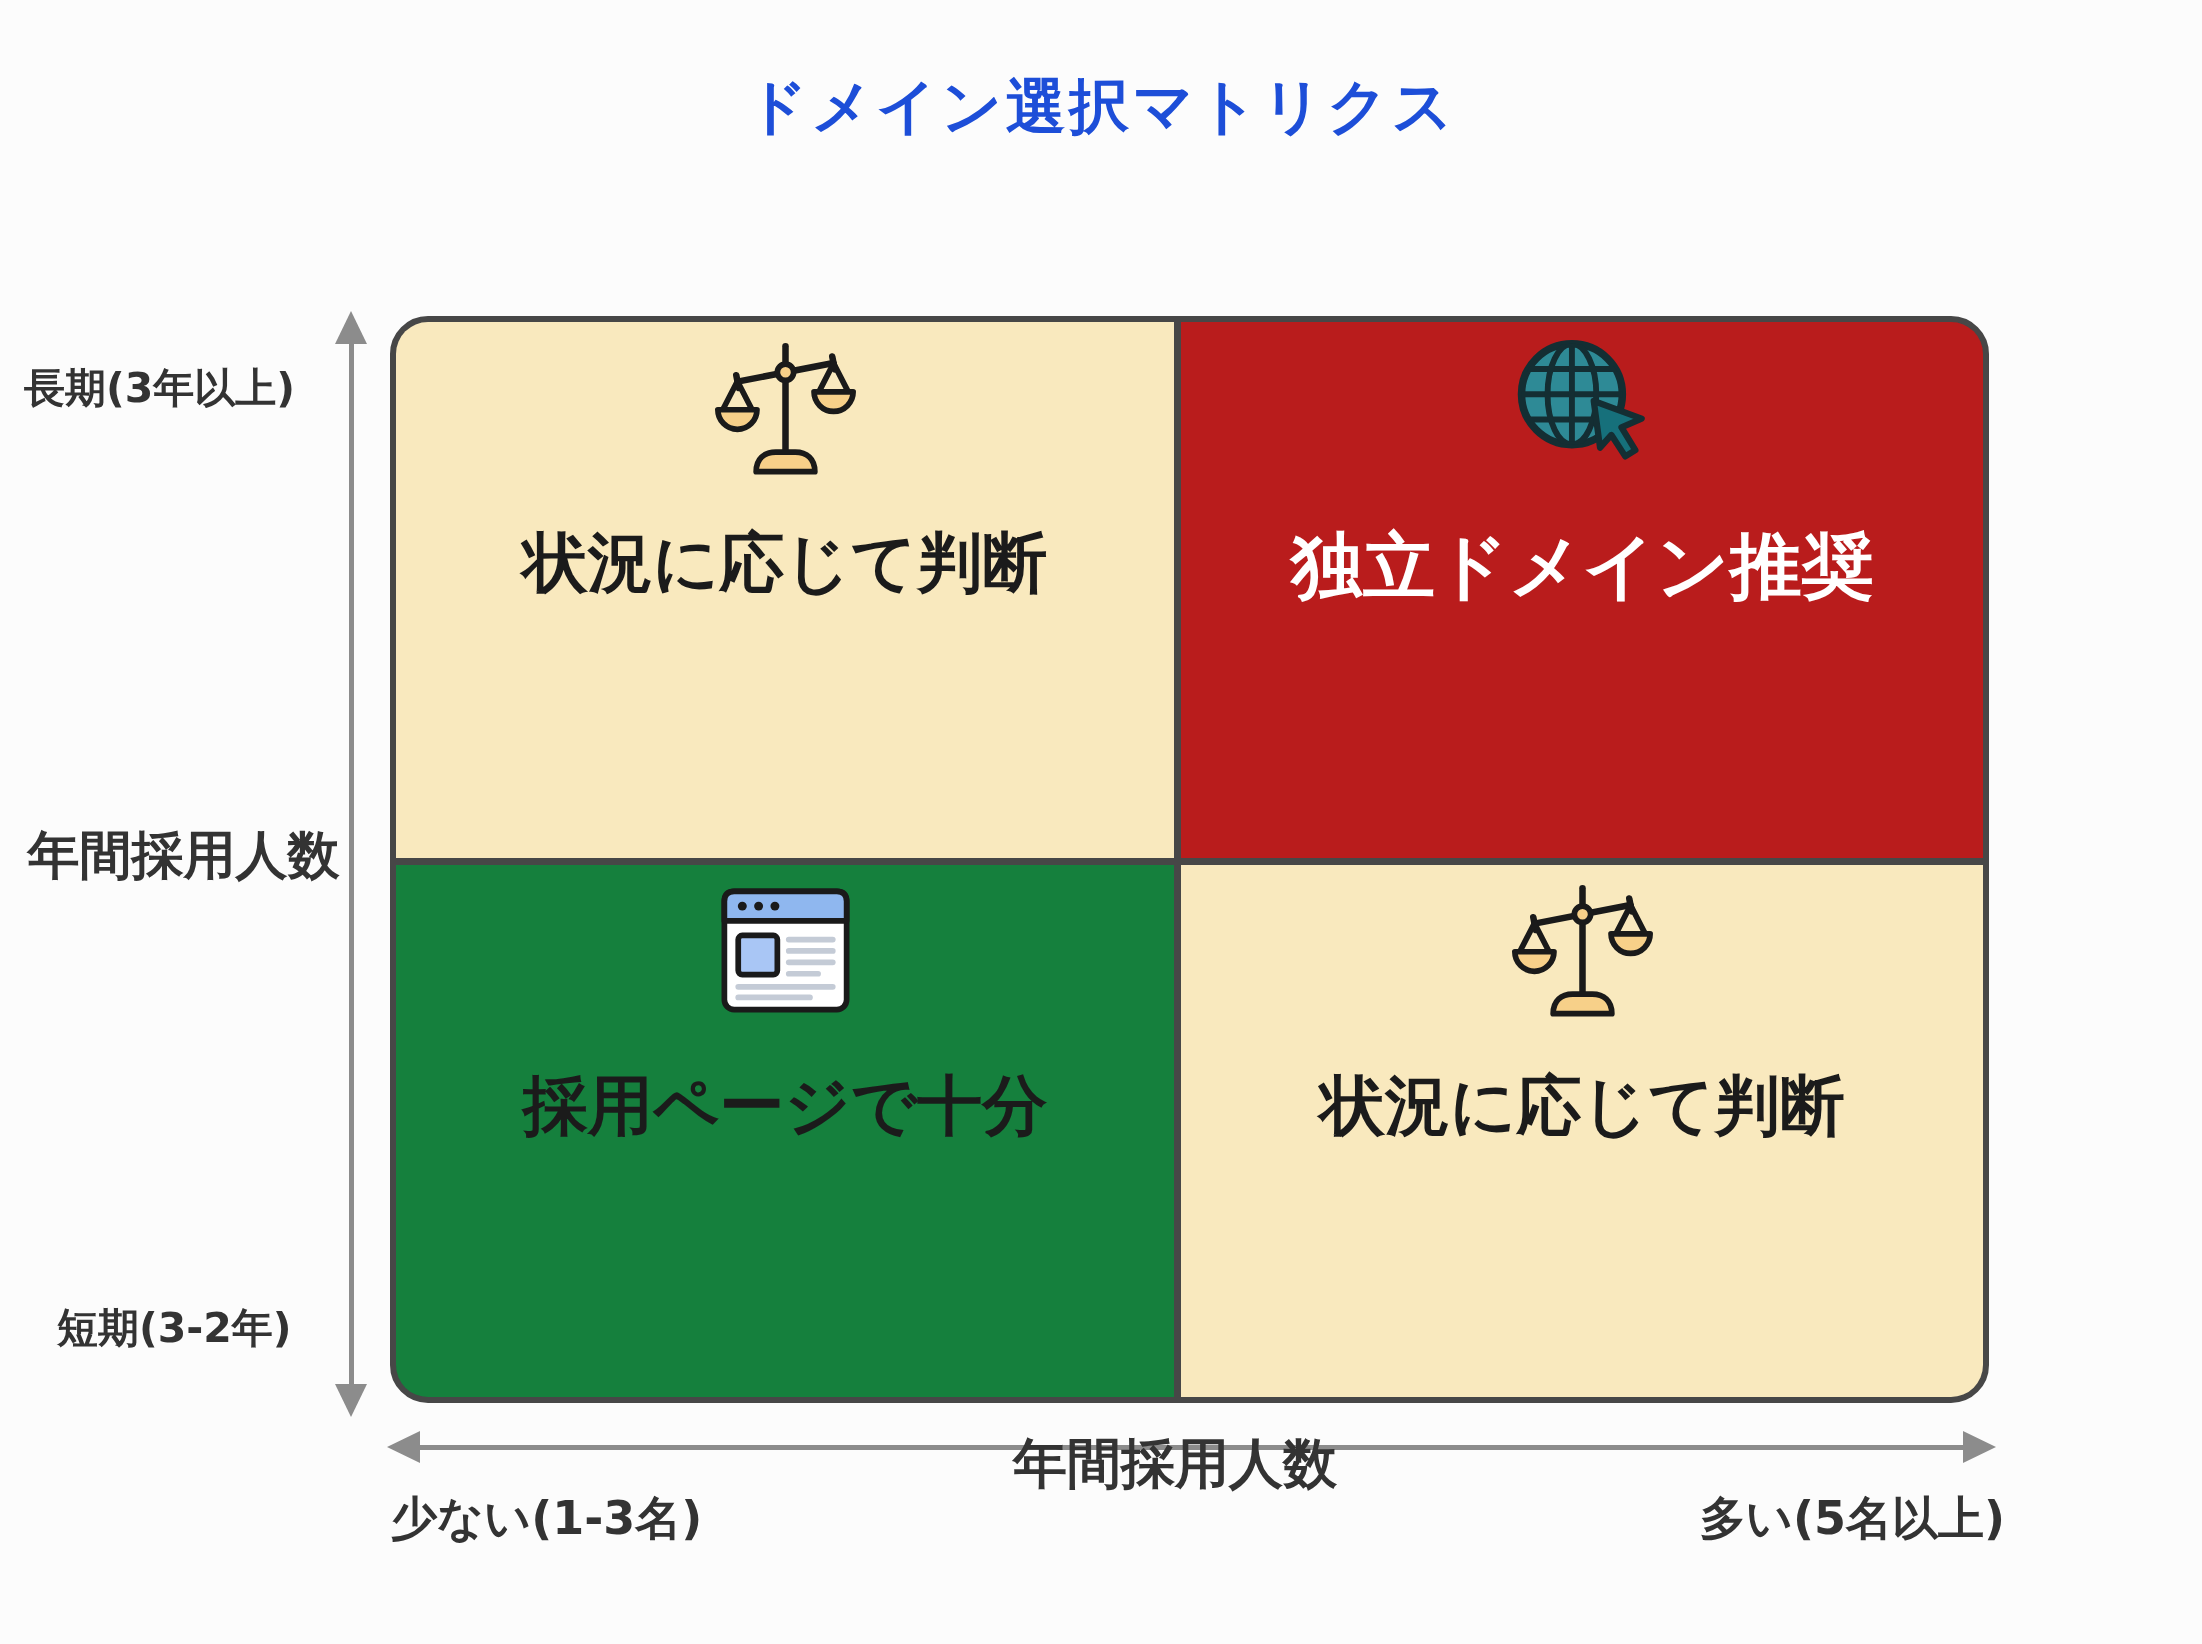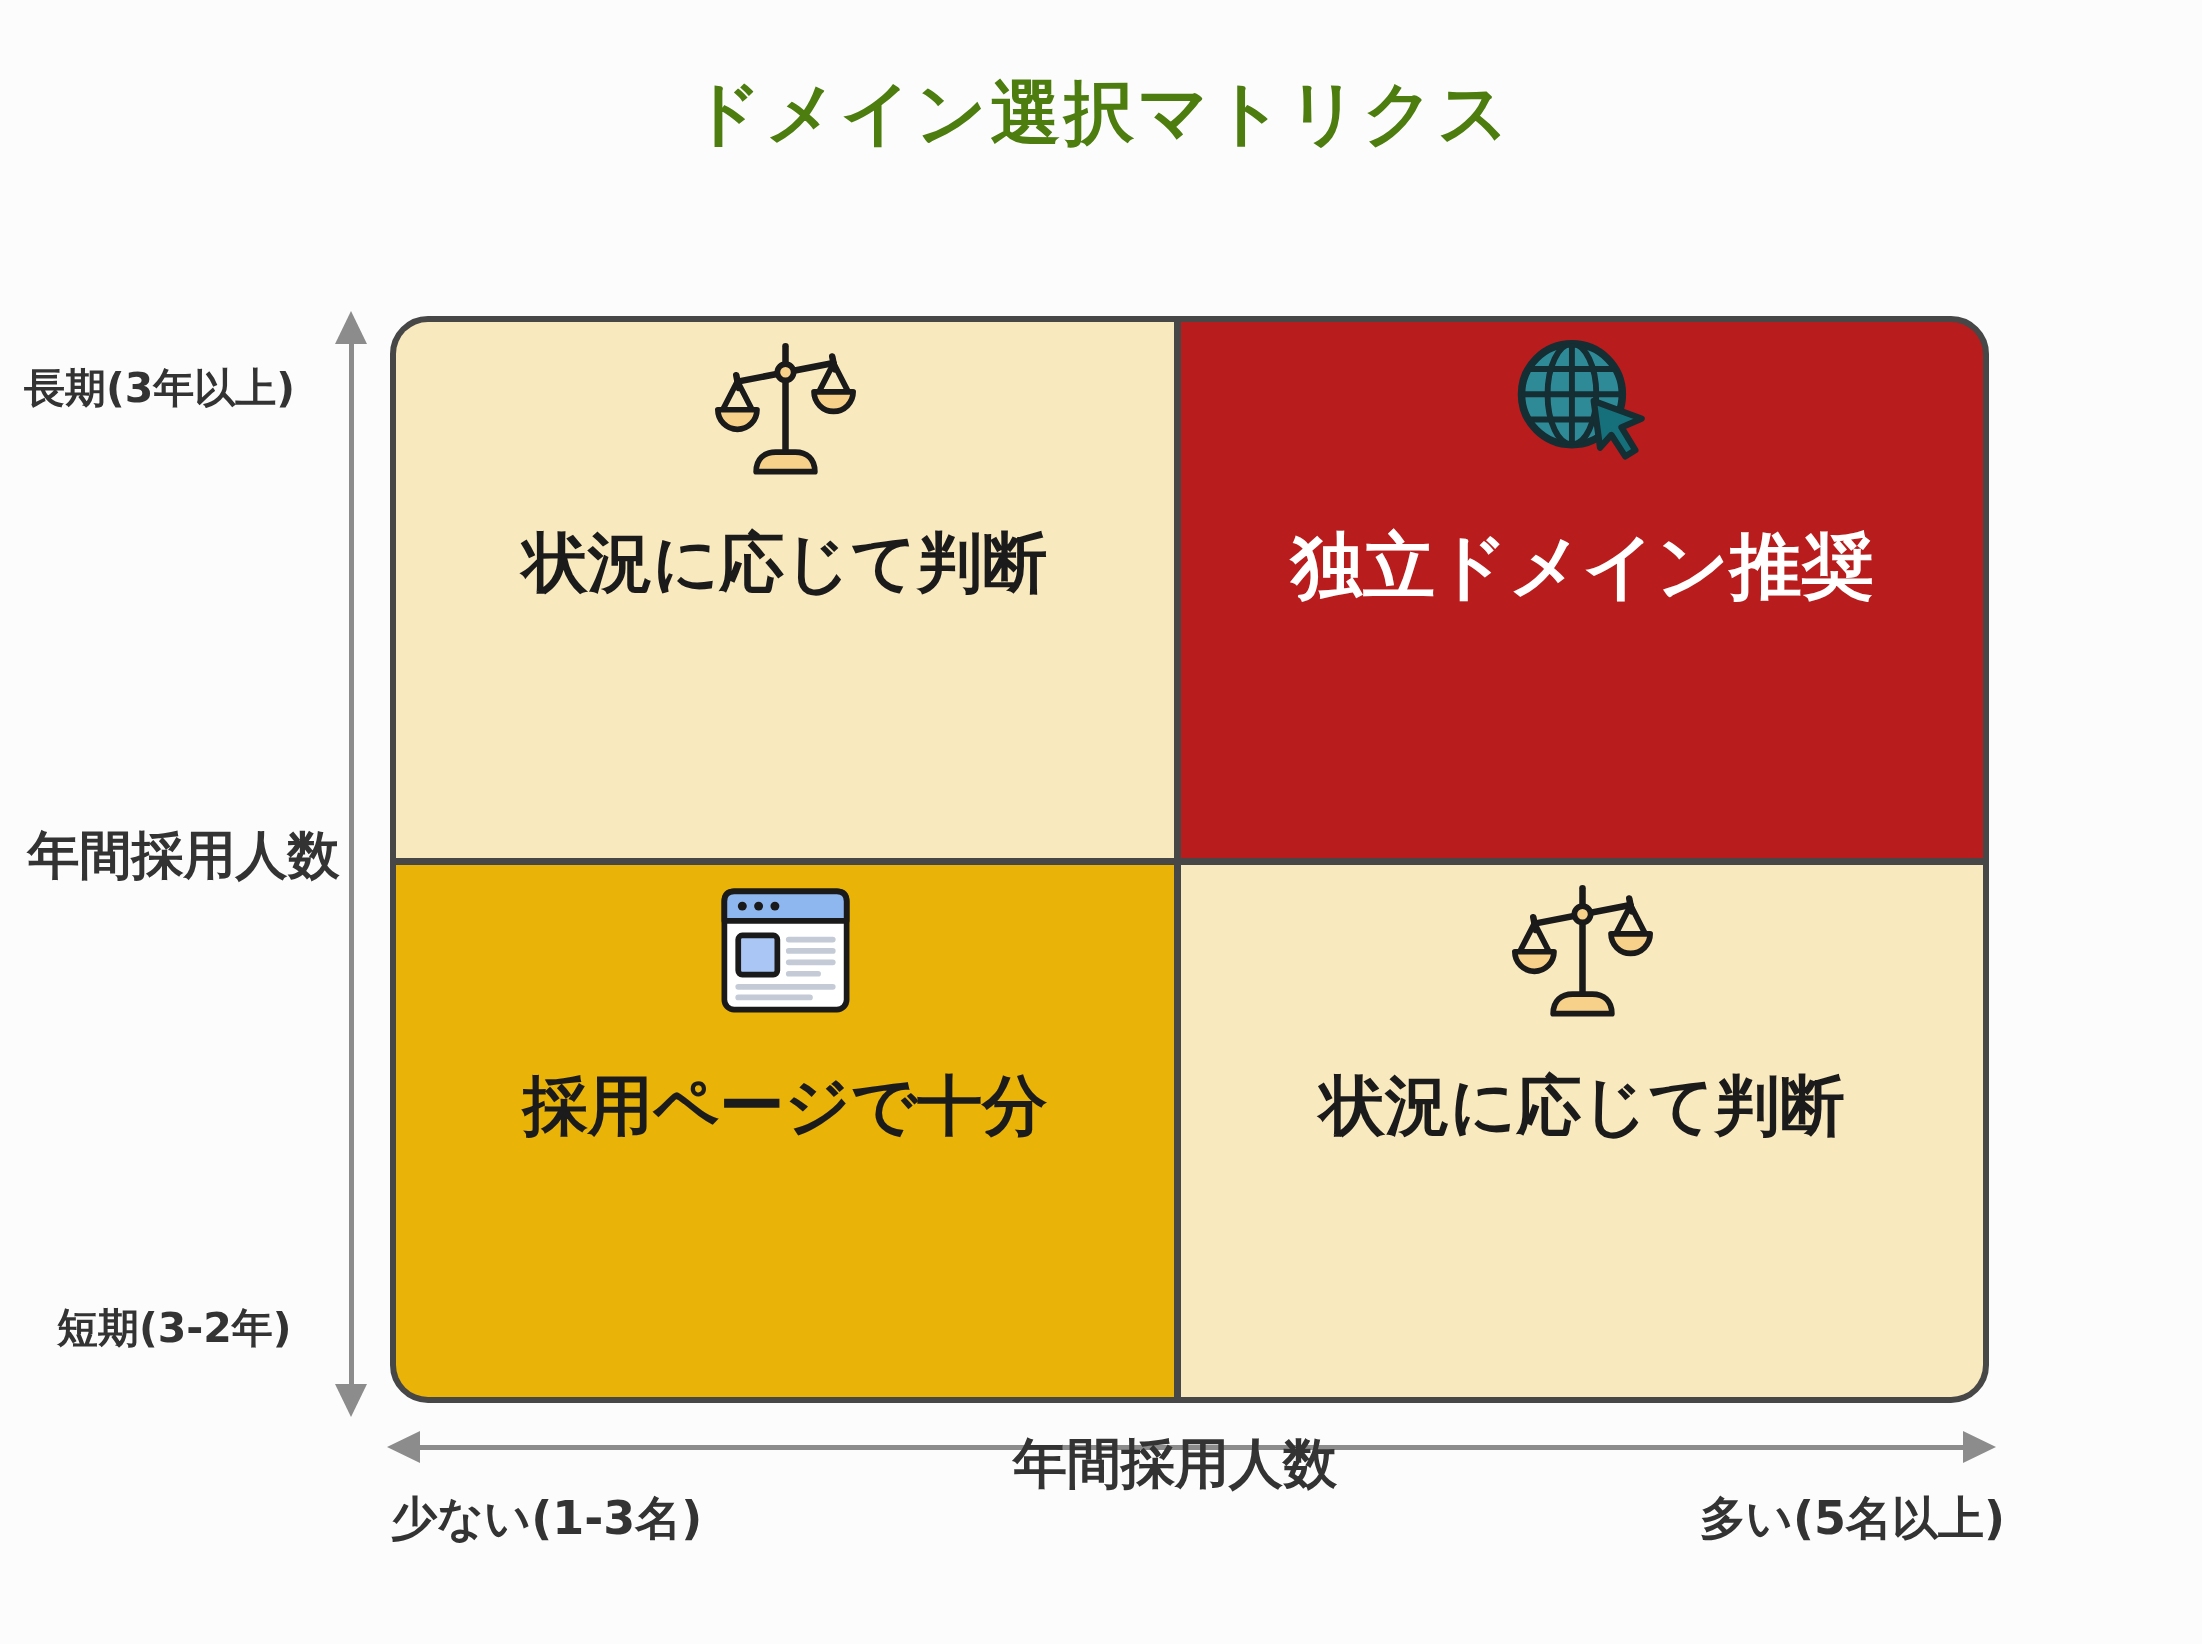--- a/index.html
+++ b/index.html
@@ -6,21 +6,21 @@
   body{
     width:2203px;height:1644px;position:relative;
     background:#fcfcfc;
     font-family:"DejaVu Sans","Liberation Sans",sans-serif;
     color:#2e2e2e;overflow:hidden;
   }
   .abs{position:absolute;}
   
   .title{
     left:0;right:0;top:67px;text-align:center;
-    font-size:70px;font-weight:800;letter-spacing:3.4px;color:#4d7c0f;
+    font-size:60px;font-weight:800;letter-spacing:3.4px;color:#1d4ed8;
   }
   
   .matrix{
     left:390px;top:316px;width:1587px;height:1075px;
     background:#474747;border:6px solid #474747;border-radius:38px;
     overflow:hidden;display:grid;
     grid-template-columns:778px 803px;grid-template-rows:536px 532px;gap:6.9px;
   }
   .cell{
     display:flex;flex-direction:column;align-items:center;justify-content:flex-start;
@@ -107,21 +107,21 @@
           <ellipse cx="88" cy="86" rx="29" ry="60"></ellipse>
         </g>
         <g transform="translate(114,94) scale(1.5)">
           <path d="M0,0 L38,14 L22,21 L33,39 L25,44 L14,27 L5,37 Z" fill="#16707B" stroke="#142e33" stroke-width="5" stroke-linejoin="round"></path>
         </g>
       </svg>
     </div>
     <div class="caption light">独立ドメイン推奨</div>
   </div>
 
-  <div class="cell" style="background: #eab308;">
+  <div class="cell" style="background: #15803d;">
     <div class="iconbox">
       <svg width="163" height="163" viewBox="0 0 200 200" fill="none">
         <rect x="25" y="30" width="150" height="145" rx="12" fill="#ffffff" stroke="#1a1a1a" stroke-width="7"></rect>
         <path d="M25,42 Q25,30 37,30 L163,30 Q175,30 175,42 L175,66 L25,66 Z" fill="#8FB7EF" stroke="#1a1a1a" stroke-width="7" stroke-linejoin="round"></path>
         <circle cx="47" cy="48" r="5.5" fill="#1a1a1a"></circle>
         <circle cx="67" cy="48" r="5.5" fill="#1a1a1a"></circle>
         <circle cx="87" cy="48" r="5.5" fill="#1a1a1a"></circle>
         <rect x="42" y="84" width="48" height="48" rx="5" fill="#A9C6F5" stroke="#1a1a1a" stroke-width="7"></rect>
         <g stroke="#c4cbd6" stroke-width="7" stroke-linecap="round">
           <line x1="104" y1="89" x2="158" y2="89"></line>

